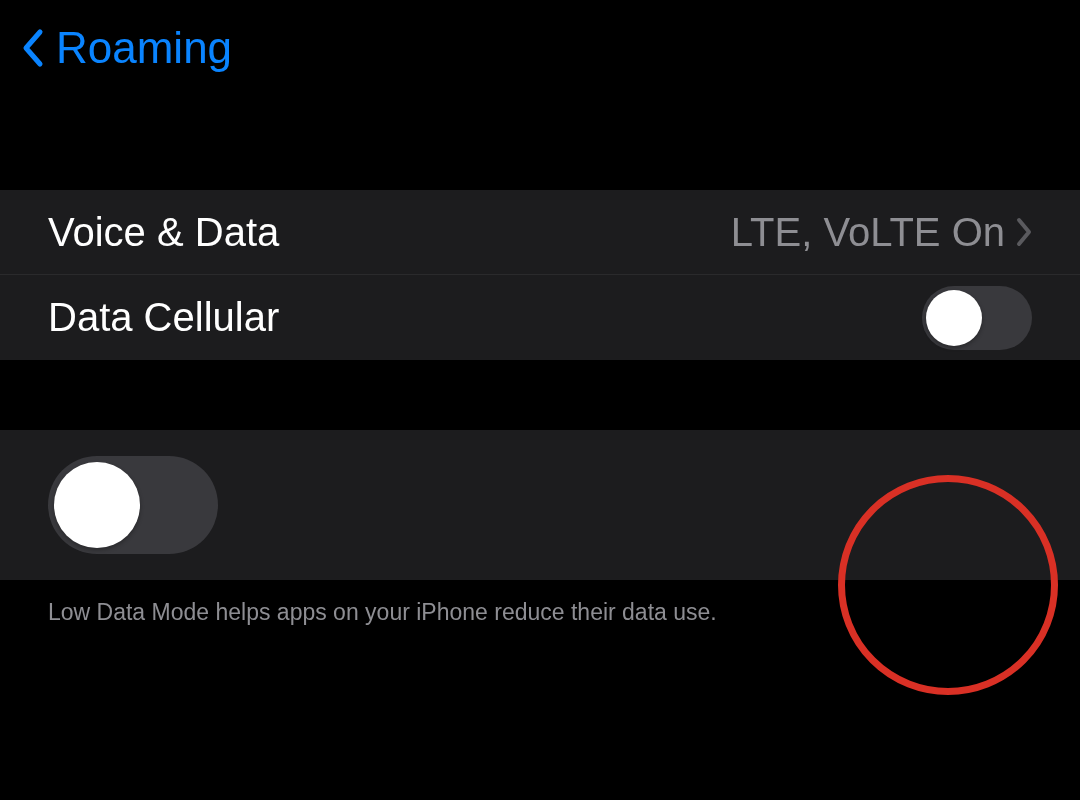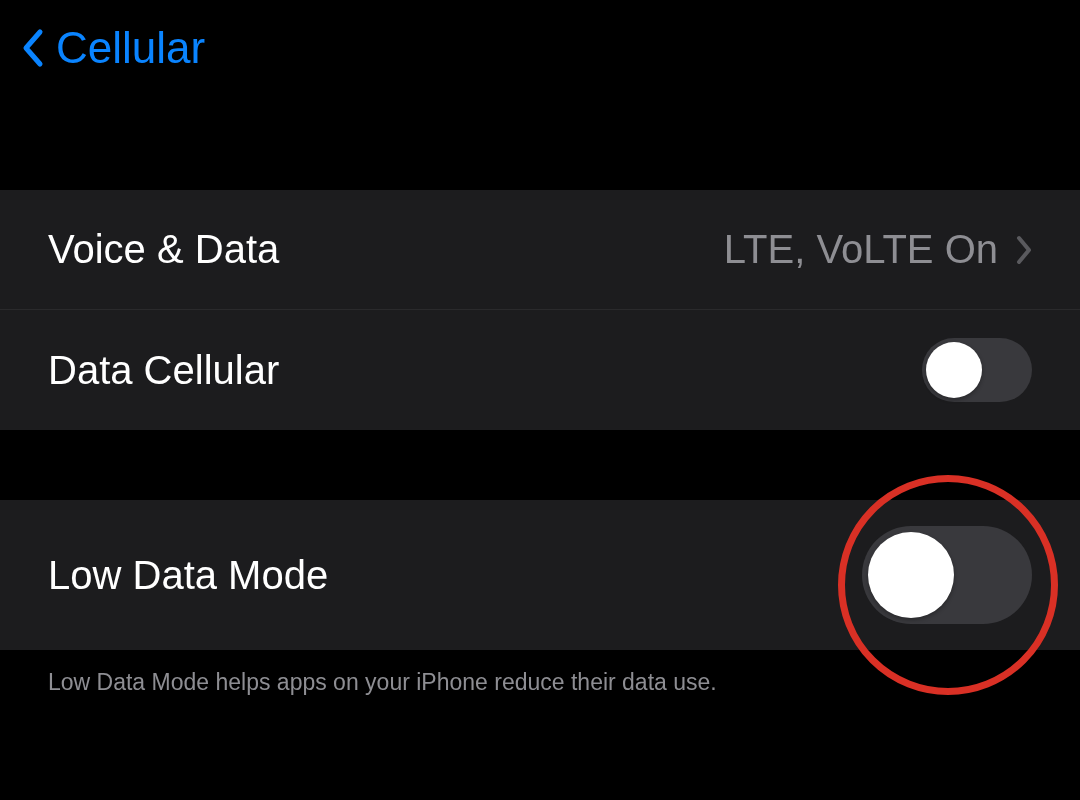--- a/index.html
+++ b/index.html
@@ -51,38 +51,38 @@
       background: #000;
     }
     .settings-group {
       background: #1c1c1e;
     }
     .settings-row {
       display: flex;
       align-items: center;
       justify-content: space-between;
       padding: 0 48px;
-      height: 120px;
+      height: 85px;
       border-bottom: 1px solid #2a2a2c;
     }
     .settings-row:last-child {
       border-bottom: none;
     }
     .settings-row.tall {
       height: 150px;
     }
     .row-label {
       font-size: 40px;
       font-weight: 400;
       color: #fff;
     }
     .row-right {
       display: flex;
       align-items: center;
-      gap: 18px;
+      gap: 11px;
     }
     .row-value {
       font-size: 40px;
       color: #8e8e93;
     }
     .disclosure {
       color: #5a5a5e;
       display: flex;
       align-items: center;
     }
@@ -139,21 +139,21 @@
 </head>
 <body>
 
 <div class="nav-bar">
   <div class="back-button">
     <span class="back-chevron">
       <svg viewBox="0 0 24 40" fill="none" stroke="#0a84ff" stroke-width="5" stroke-linecap="round" stroke-linejoin="round">
         <polyline points="20,4 6,20 20,36"></polyline>
       </svg>
     </span>
-    <span>Cellular</span>
+    <span>Roaming</span>
   </div>
 </div>
 
 <div class="spacer"></div>
 
 <div class="settings-group">
   <div class="settings-row">
     <span class="row-label">Voice &amp; Data</span>
     <div class="row-right">
       <span class="row-value">LTE, VoLTE On</span>
@@ -169,21 +169,20 @@
     <div class="toggle">
       <div class="toggle-knob"></div>
     </div>
   </div>
 </div>
 
 <div class="spacer-small"></div>
 
 <div class="settings-group">
   <div class="settings-row tall">
-    <span class="row-label">Low Data Mode</span>
     <div class="toggle large">
       <div class="toggle-knob"></div>
     </div>
   </div>
 </div>
 
 <div class="footer-text">Low Data Mode helps apps on your iPhone reduce their data use.</div>
 
 <div class="highlight-circle" style="top:475px;left:838px;"></div>
 

